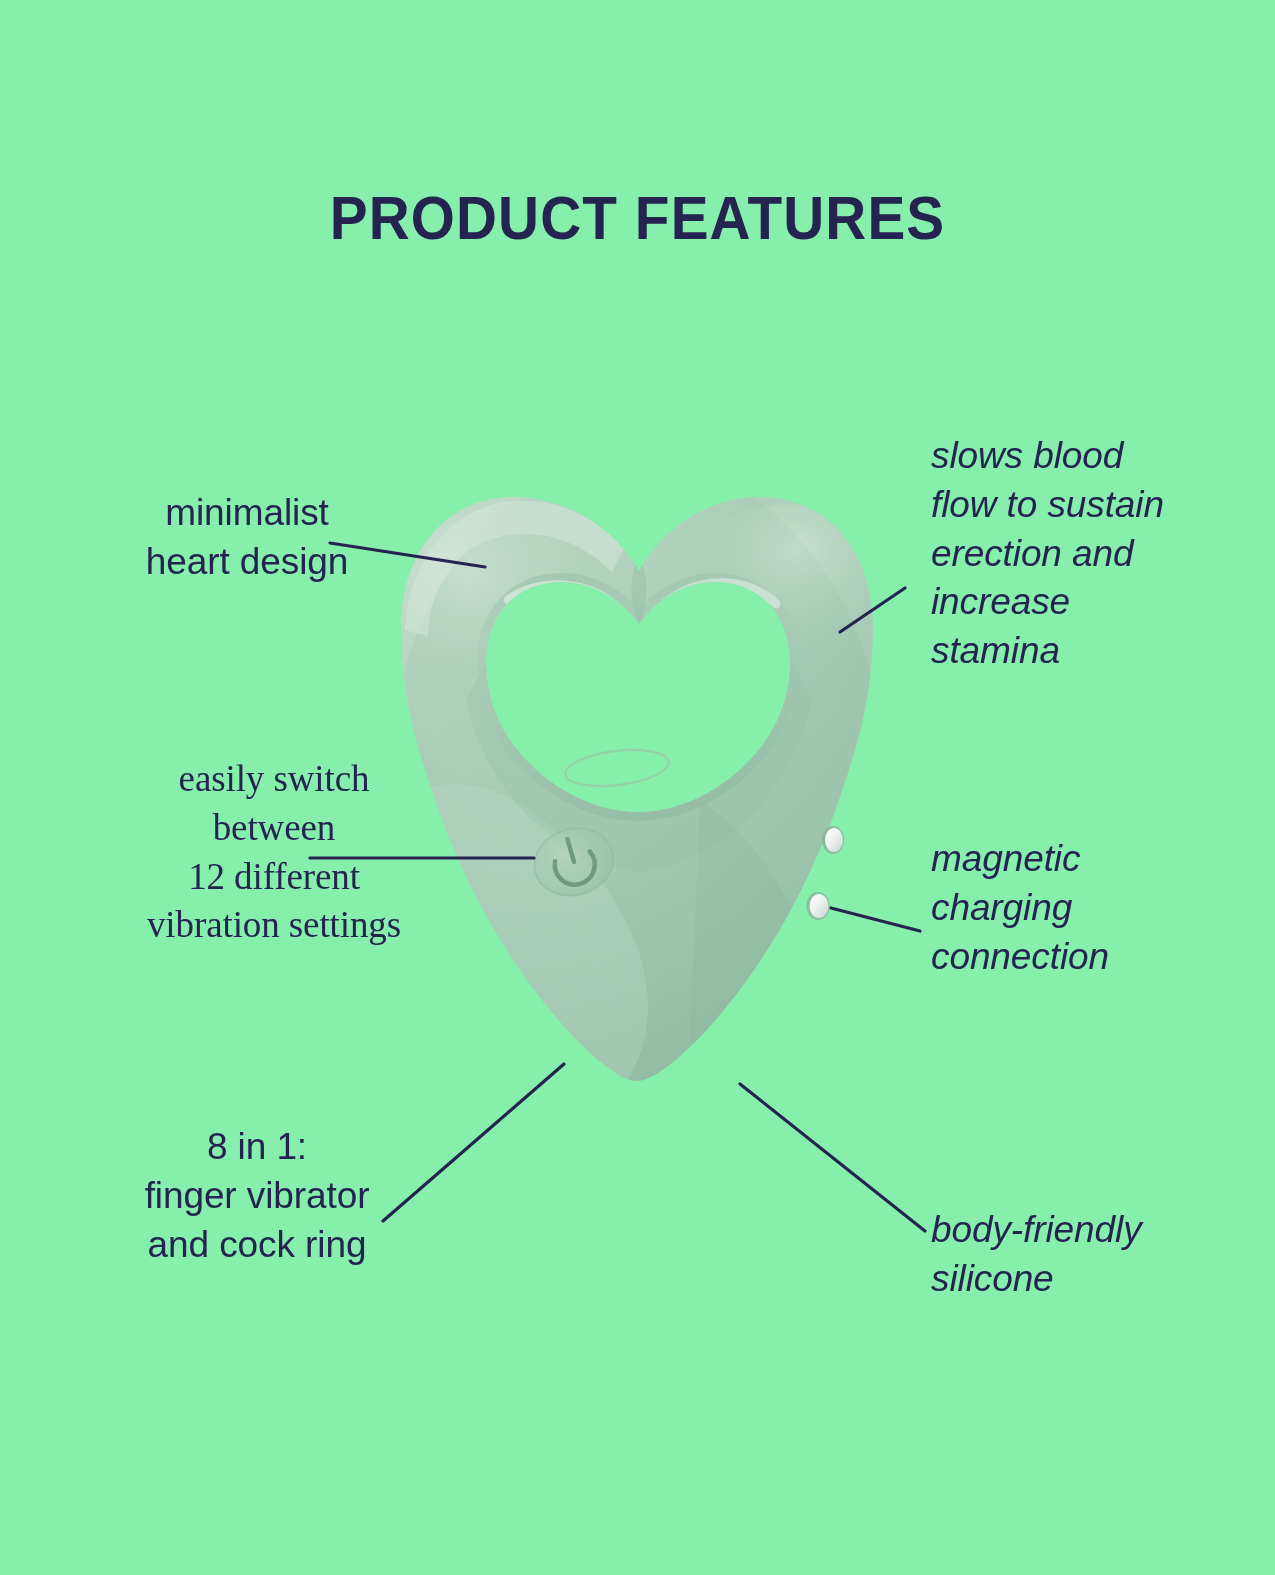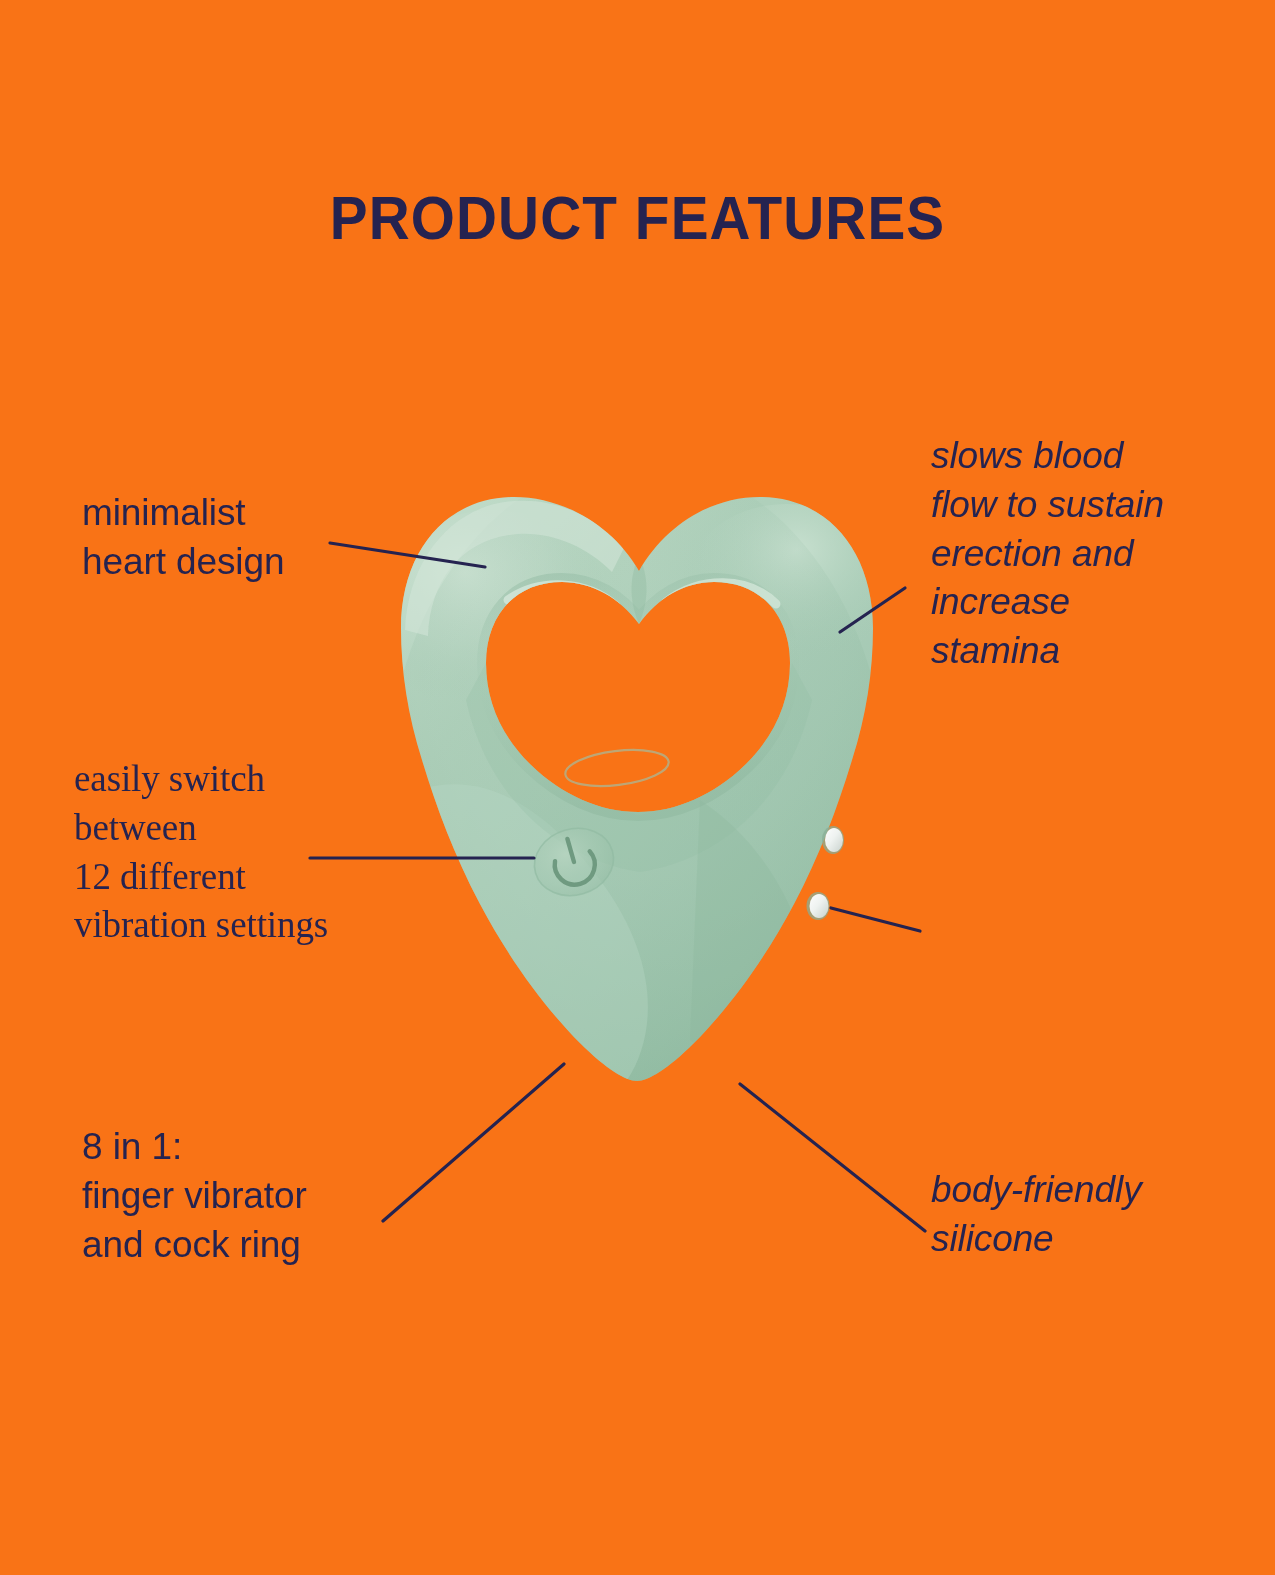--- a/index.html
+++ b/index.html
@@ -12,21 +12,21 @@
     height: 1575px;
     position: relative;
     overflow: hidden;
     font-family: "Liberation Sans", sans-serif;
     color: #252350;
   }
 
   #page {
     position: absolute;
     inset: 0;
-    background: #f97316;
+    background: #86efac;
   }
 
   
   .page-title {
     position: absolute;
     left: 0;
     top: 183px;
     width: 1275px;
     text-align: center;
     font-family: "Liberation Sans Narrow", "Liberation Sans", sans-serif;
@@ -42,29 +42,29 @@
   
   .callout {
     position: absolute;
     font-family: "Liberation Sans", sans-serif;
     font-size: 37px;
     line-height: 1.32;
     color: #252350;
     letter-spacing: -0.1px;
     white-space: pre-line;
   }
-  .callout.left  { text-align: left; }
+  .callout.left  { text-align: center; }
   .callout.right { text-align: left; font-style: italic; }
 
   #callout-minimalist          { left: 82px;  top: 489px;  width: 330px; }
   #callout-switch              { left: 74px;  top: 755px;  width: 400px; font-family: Liberation Serif, serif; }
   #callout-2in1                { left: 82px;  top: 1123px; width: 350px; }
   #callout-bloodflow           { left: 931px; top: 432px;  width: 320px; }
   #callout-magnetic            { left: 931px; top: 835px;  width: 300px; }
-  #callout-silicone            { left: 931px; top: 1166px; width: 300px; }
+  #callout-silicone            { left: 931px; top: 1206px; width: 300px; }
 
   
   #stage {
     position: absolute;
     left: 0; top: 0;
     width: 1275px;
     height: 1575px;
     pointer-events: none;
   }
 </style>
@@ -259,17 +259,20 @@
   <div id="callout-2in1" class="callout left">8 in 1:
 finger vibrator
 and cock ring</div>
 
   <div id="callout-bloodflow" class="callout right">slows blood
 flow to sustain
 erection and
 increase
 stamina</div>
 
+  <div id="callout-magnetic" class="callout right">magnetic
+charging
+connection</div>
 
   <div id="callout-silicone" class="callout right">body-friendly
 silicone</div>
 
 </div>
 
 </body></html>

